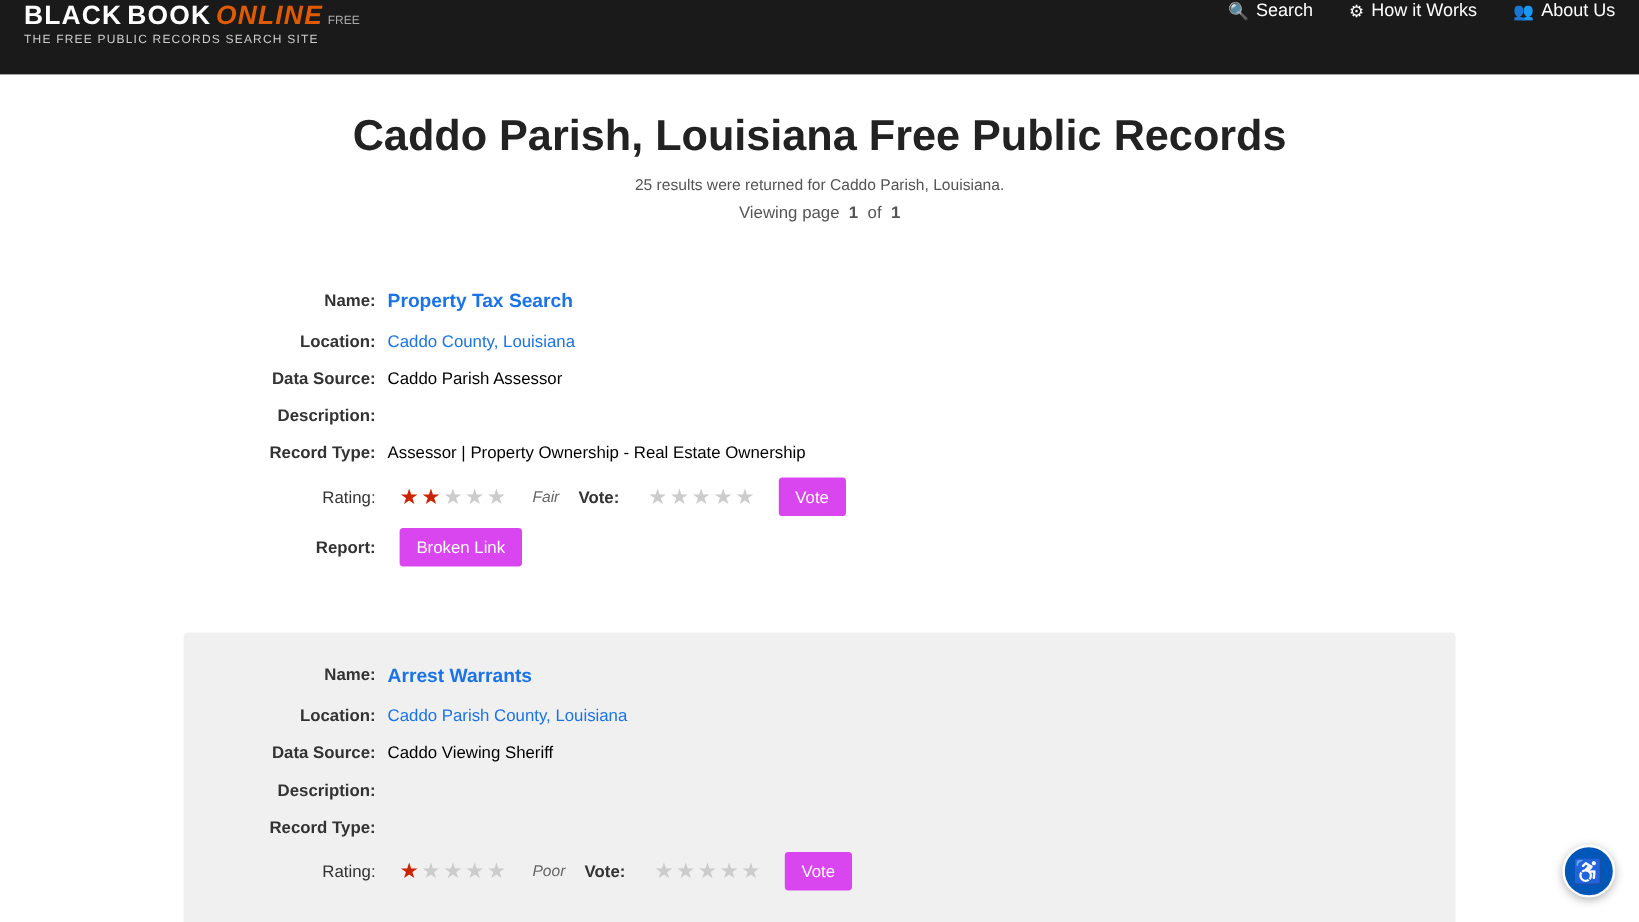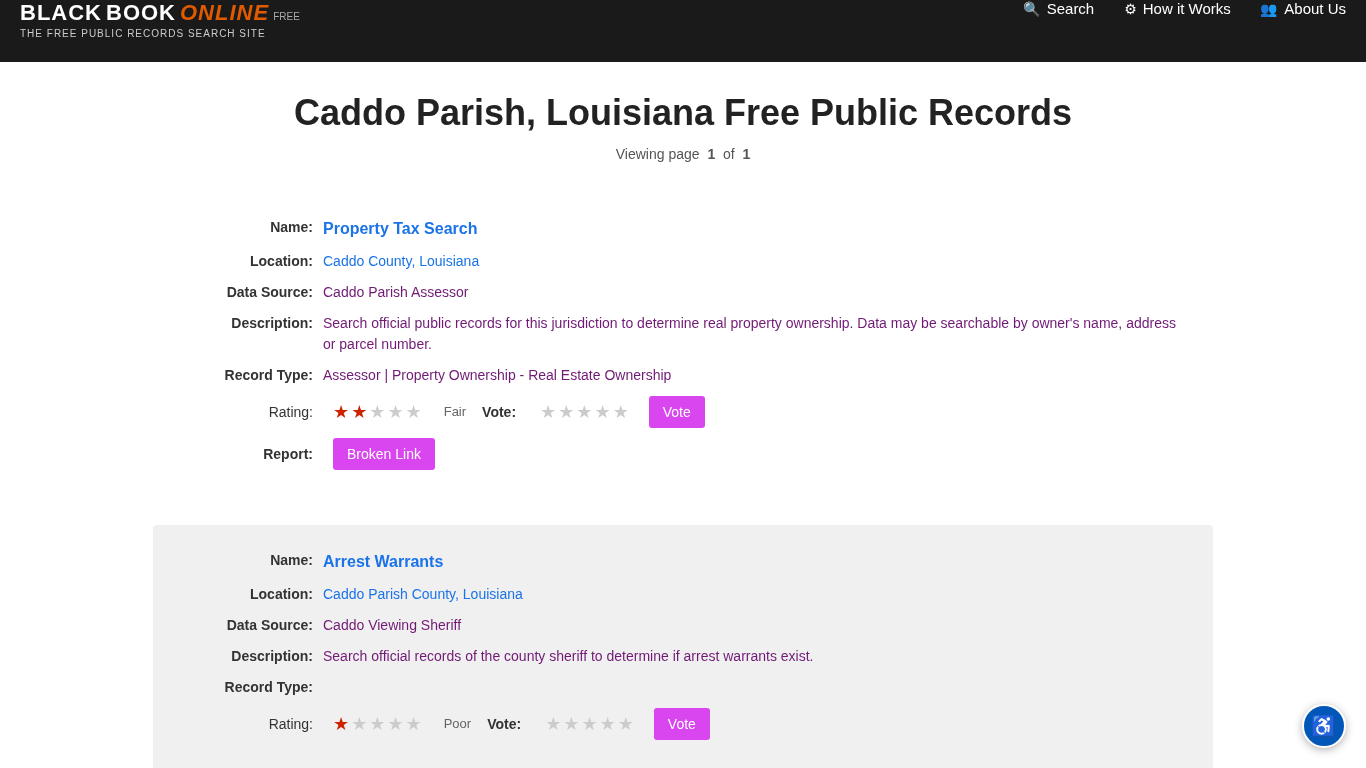--- a/index.html
+++ b/index.html
@@ -88,21 +88,21 @@
       line-height: 1.5;
     }
     .record-label {
       font-weight: bold;
       min-width: 130px;
       text-align: right;
       margin-right: 10px;
       color: #333;
       flex-shrink: 0;
     }
-    .record-value { color: #701a75; }
+    .record-value { color: #000000; }
     .record-link { color: #1a73e8; text-decoration: none; }
 
     
     .stars {
       display: inline-flex;
       gap: 2px;
       vertical-align: middle;
     }
     .star {
       font-size: 18px;
@@ -110,21 +110,21 @@
     }
     .star.filled { color: #cc2200; }
 
     .rating-row {
       display: flex;
       align-items: center;
       gap: 16px;
       margin-bottom: 10px;
     }
     .rating-label { font-weight: normal; margin-right: 4px; }
-    .rating-text { color: #666; font-size: 13px; margin-left: 6px; }
+    .rating-text { color: #666; font-size: 13px; margin-left: 6px; font-style: italic; }
 
     .vote-section {
       display: flex;
       align-items: center;
       gap: 20px;
     }
     .vote-label { font-weight: bold; margin-right: 4px; }
 
     .btn-dark {
       background: #d946ef;
@@ -185,20 +185,21 @@
     </a>
     <a class="nav-item" href="#">
       <span class="nav-icon">👥</span>
       <span>About Us</span>
     </a>
   </nav>
 </header>
 
 <main class="main">
   <h1 class="page-title">Caddo Parish, Louisiana Free Public Records</h1>
+  <p class="results-info">25 results were returned for Caddo Parish, Louisiana.</p>
   <p class="pagination-info">
     <span>Viewing page</span>
     &nbsp;<strong>1</strong>&nbsp;
     <span>of</span>
     &nbsp;<strong>1</strong>
   </p>
 
   <div class="record-card">
     <div class="record-row">
       <span class="record-label">Name:</span>
@@ -207,21 +208,20 @@
     <div class="record-row">
       <span class="record-label">Location:</span>
       <a class="record-link" href="#">Caddo County, Louisiana</a>
     </div>
     <div class="record-row">
       <span class="record-label">Data Source:</span>
       <span class="record-value">Caddo Parish Assessor</span>
     </div>
     <div class="record-row">
       <span class="record-label">Description:</span>
-      <span class="record-value">Search official public records for this jurisdiction to determine real property ownership. Data may be searchable by owner's name, address or parcel number.</span>
     </div>
     <div class="record-row">
       <span class="record-label">Record Type:</span>
       <span class="record-value">Assessor | Property Ownership - Real Estate Ownership</span>
     </div>
     <div class="record-row rating-row">
       <span class="record-label rating-label">Rating:</span>
       <div class="stars">
         <span class="star filled">★</span>
         <span class="star filled">★</span>
@@ -256,21 +256,20 @@
     <div class="record-row">
       <span class="record-label">Location:</span>
       <a class="record-link" href="#">Caddo Parish County, Louisiana</a>
     </div>
     <div class="record-row">
       <span class="record-label">Data Source:</span>
       <span class="record-value">Caddo Viewing Sheriff</span>
     </div>
     <div class="record-row">
       <span class="record-label">Description:</span>
-      <span class="record-value">Search official records of the county sheriff to determine if arrest warrants exist.</span>
     </div>
     <div class="record-row">
       <span class="record-label">Record Type:</span>
     </div>
     <div class="record-row rating-row">
       <span class="record-label rating-label">Rating:</span>
       <div class="stars">
         <span class="star filled">★</span>
         <span class="star">★</span>
         <span class="star">★</span>

